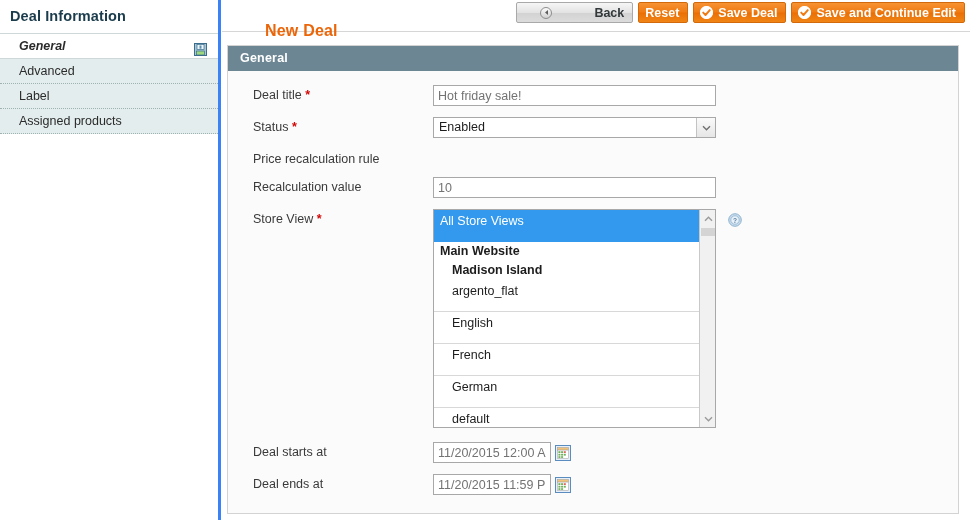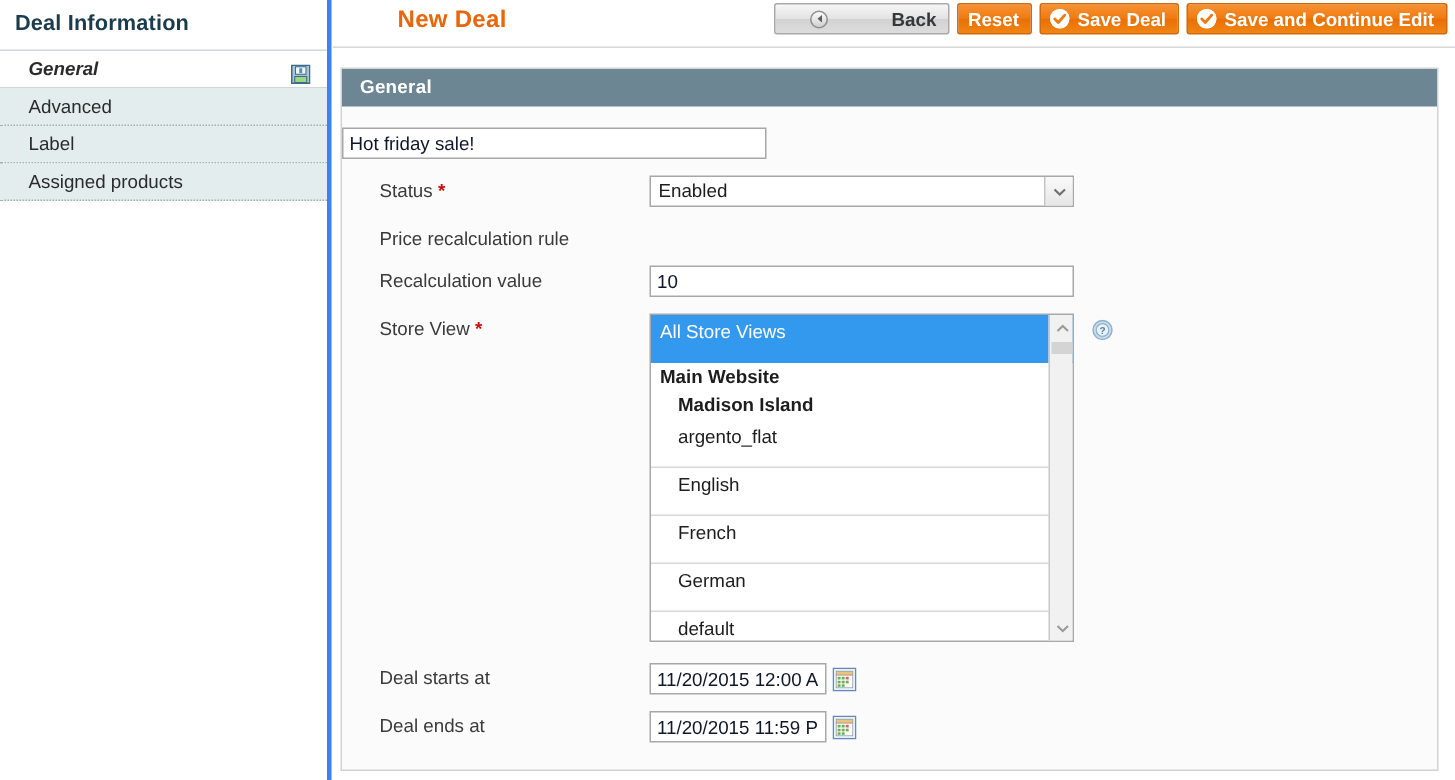--- a/index.html
+++ b/index.html
@@ -56,21 +56,21 @@
     position: absolute; left: 222px; top: 0;
     width: 748px; height: 520px;
     background: #ffffff;
   }
   #head {
     position: relative;
     height: 32px;
     border-bottom: 1px solid #d6d6d6;
   }
   #page-title {
-    position: absolute; left: 43px; top: 5px;
+    position: absolute; left: 43px; top: 22px;
     font-size: 16px; font-weight: bold;
     color: #eb6509;
     letter-spacing: .2px;
   }
   #btnbar {
     position: absolute; right: 5px; top: 2px;
     display: flex; gap: 5px; align-items: flex-start;
   }
   .btn {
     height: 21px;
@@ -138,21 +138,21 @@
   }
   .req { color: #d40707; font-weight: bold; }
   .fctl { position: relative; }
 
   input.txt {
     height: 21px;
     border: 1px solid #a8a8a8;
     background: #ffffff;
     font-family: "Liberation Sans", sans-serif;
     font-size: 12.5px;
-    color: #0f172a;
+    color: #737373;
     padding: 0 4px;
     outline: none;
   }
   .w-wide { width: 283px; }
   .w-date { width: 118px; }
 
   
   .selbox {
     position: relative;
     width: 283px; height: 21px;
@@ -301,20 +301,24 @@
 
       </div>
     </div>
 
     <div id="panel">
       <div id="panel-head">General</div>
 
       <div id="panel-body">
 
         <div class="frow">
+          <div class="flabel">
+            <span>Deal title</span>
+            <span class="req">*</span>
+          </div>
           <div class="fctl">
             <input class="txt w-wide" type="text" value="Hot friday sale!" style="">
           </div>
         </div>
 
         <div class="frow">
           <div class="flabel">
             <span>Status</span>
             <span class="req">*</span>
           </div>

